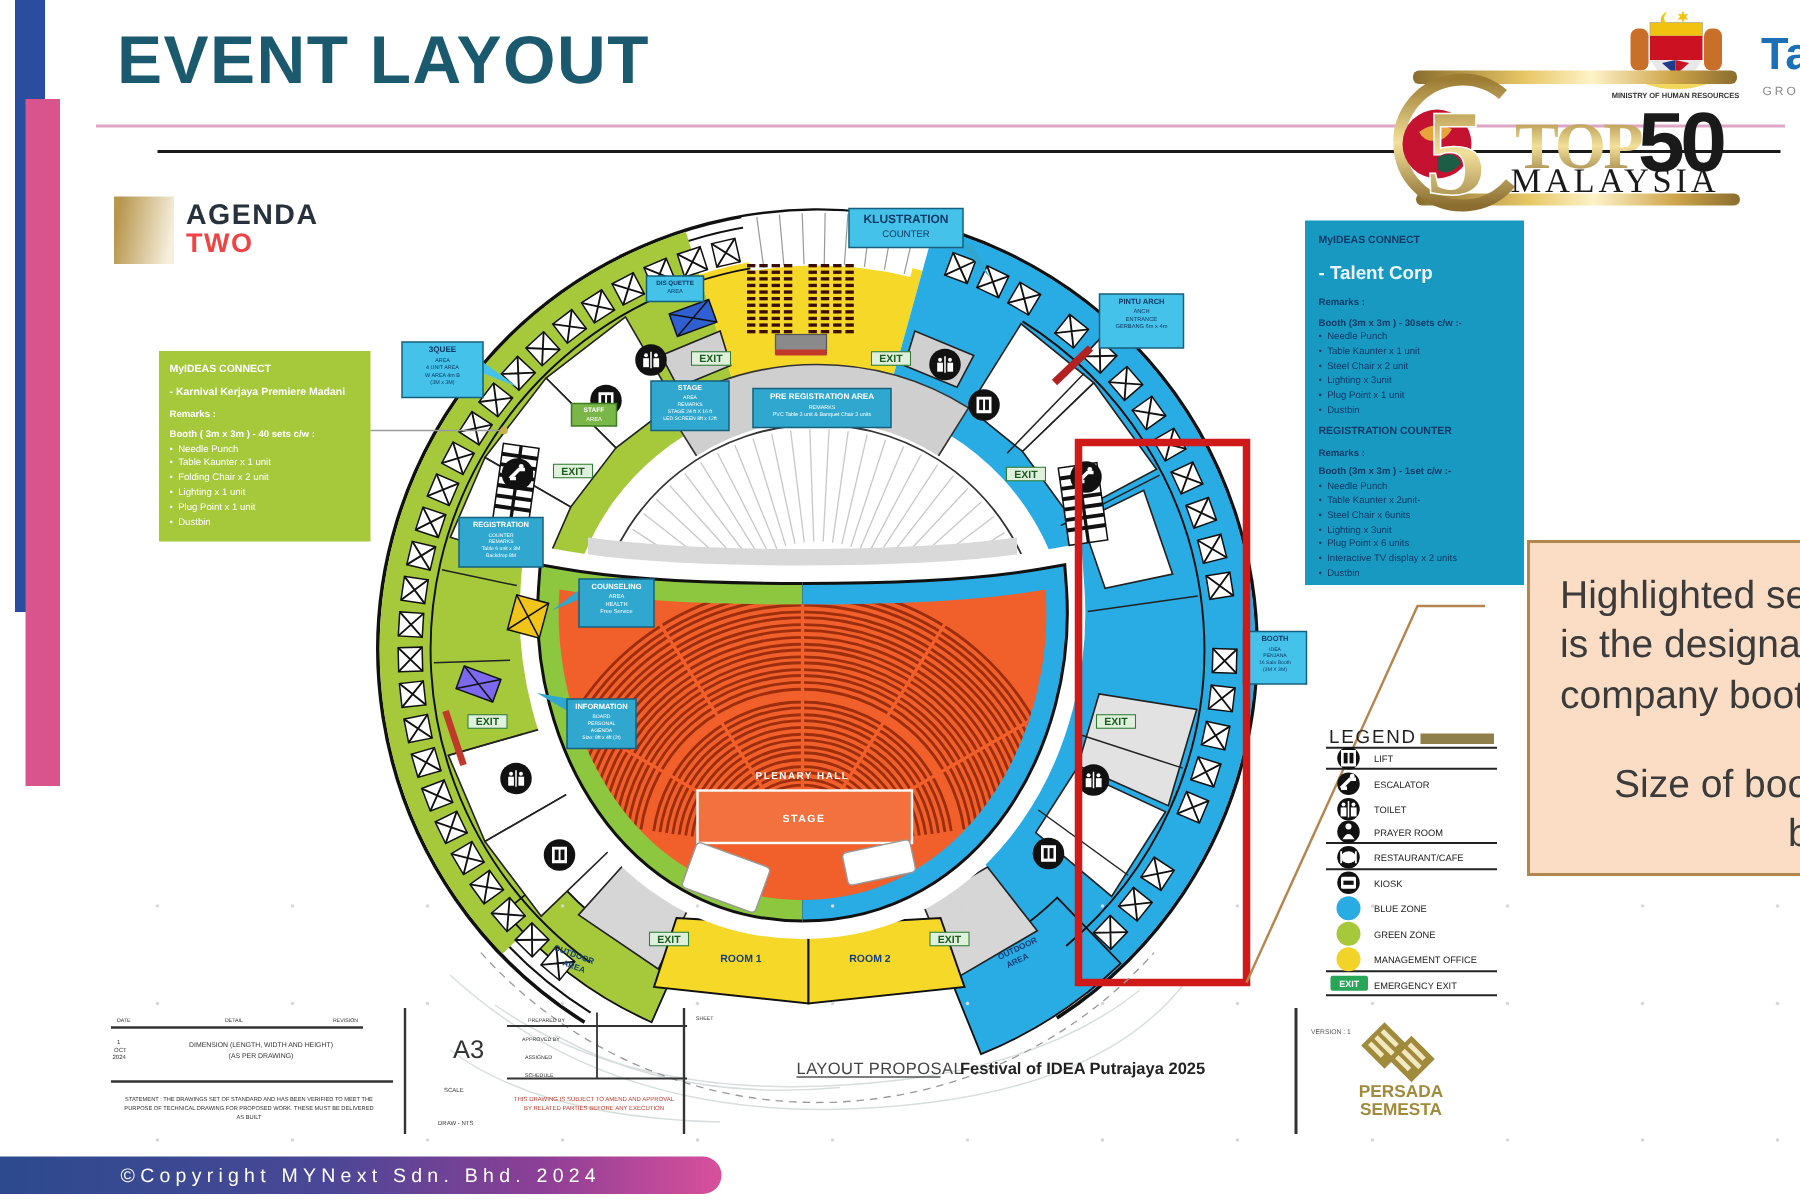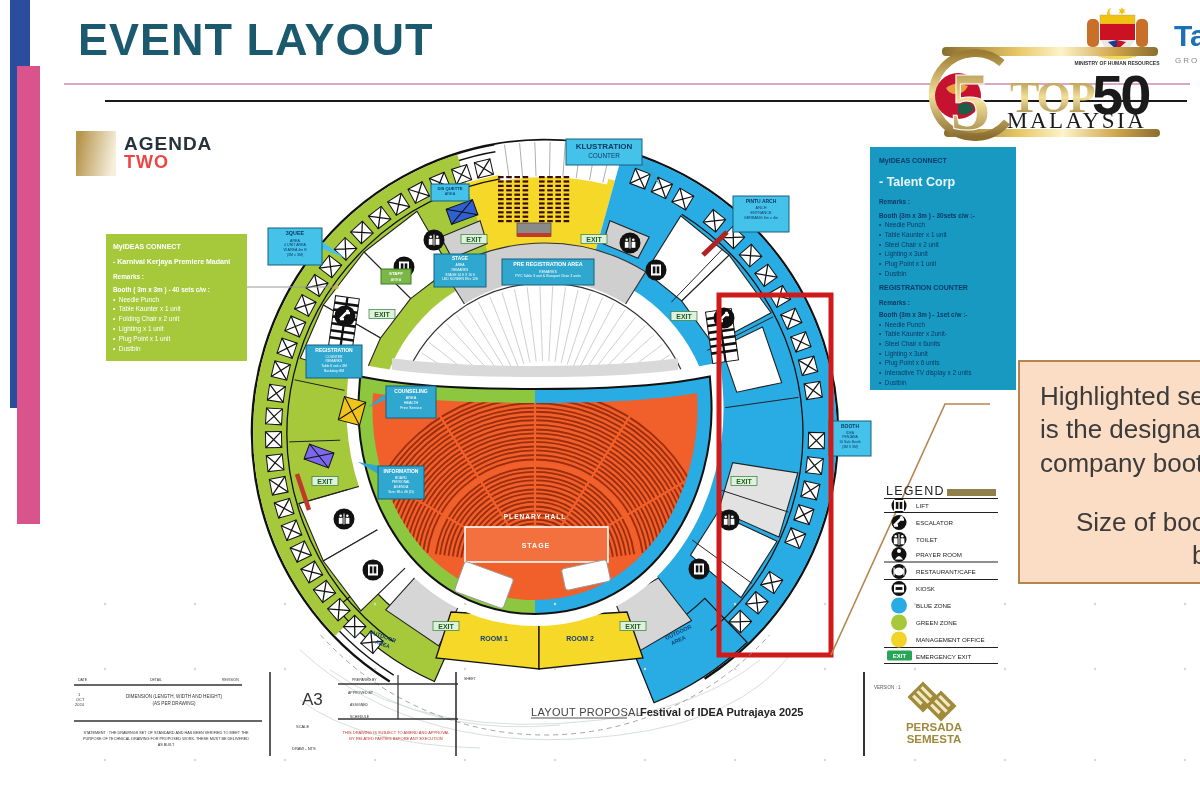--- a/index.html
+++ b/index.html
@@ -1053,14 +1053,15 @@
 
 <div class="abs" style="left:1018px;top:360px;width:400px;height:224px;background:#fbddc5;border:2px solid #b5854f;box-sizing:border-box;color:#3b3b3b;font-size:26px;line-height:1.28;padding-top:18px;padding-left:20px;">
 <div>Highlighted section</div>
 <div>is the designated</div>
 <div>company booth</div>
 <div style="height:26px;"></div>
 <div style="padding-left:36px;">Size of booth is 3m</div>
 <div style="padding-left:152px;">by 3m</div>
 </div>
 
+<div class="abs" style="left:0;top:771px;width:481px;height:25px;background:linear-gradient(90deg,#2c4a8e 0%,#4a4796 45%,#8c3f96 75%,#d8509b 100%);border-radius:0 13px 13px 0;color:#fff;font-size:13px;letter-spacing:3.5px;line-height:25px;text-align:center;">©Copyright MYNext Sdn. Bhd. 2024</div>
 
 </div>
 
 </body></html>

